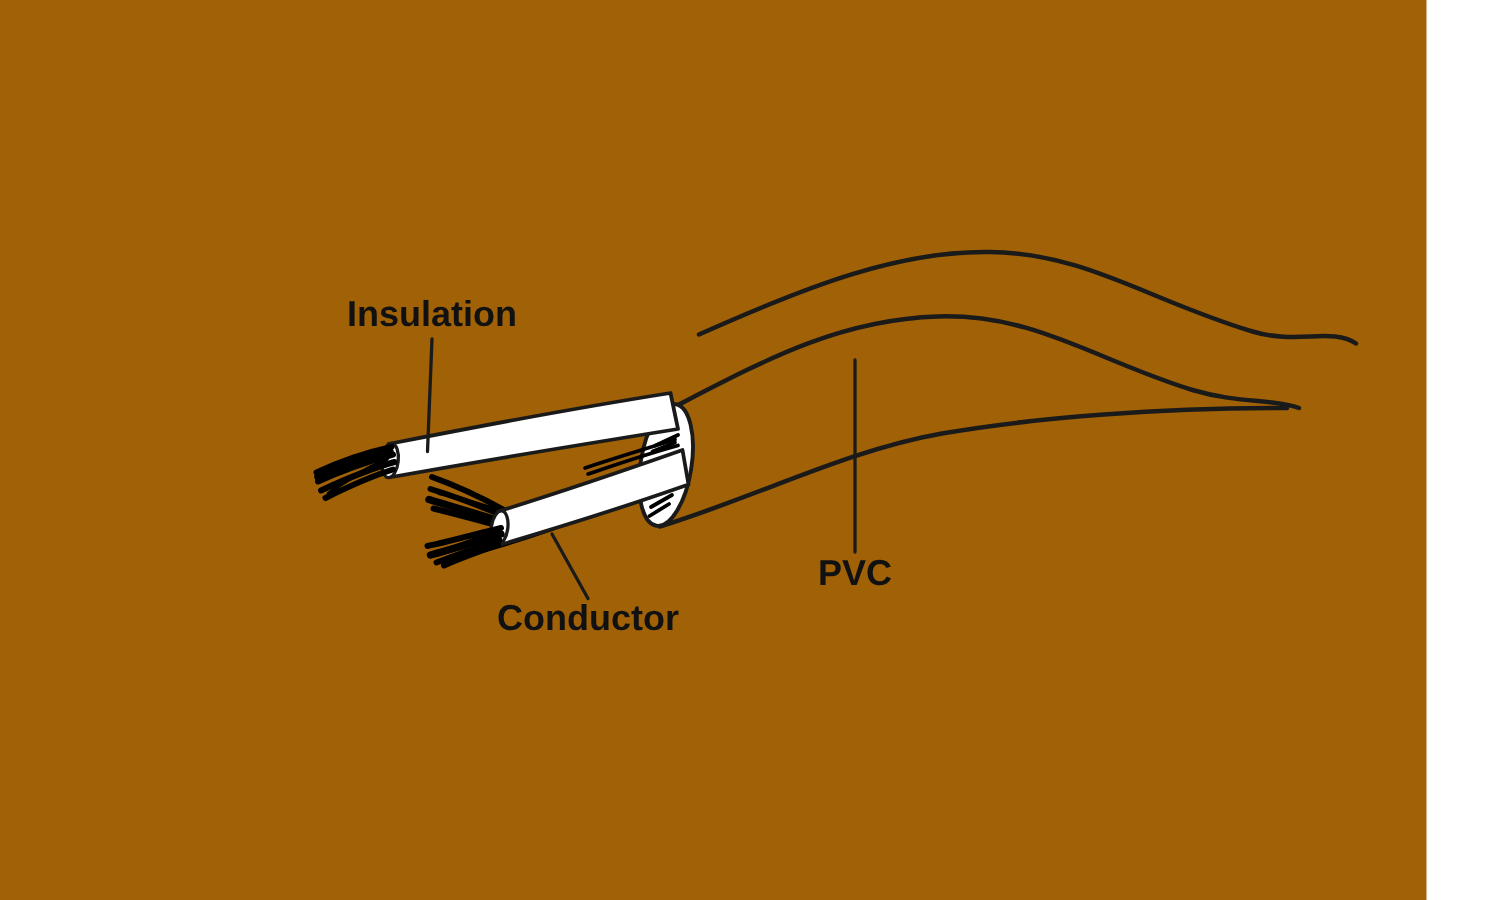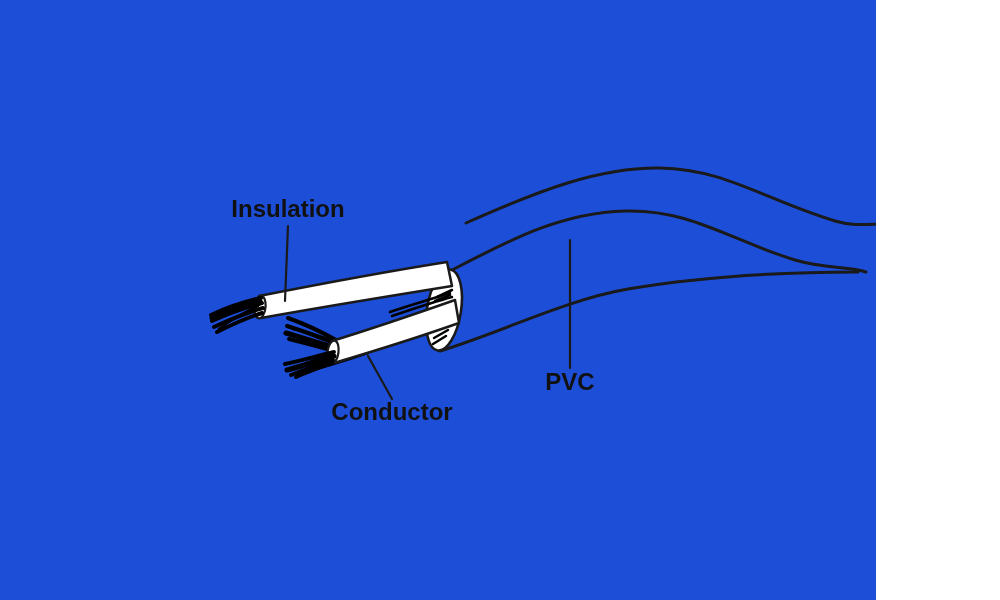--- a/index.html
+++ b/index.html
@@ -2,23 +2,23 @@
 <html><head>
 <meta charset="utf-8">
 <style>
   html, body {
     margin: 0;
     padding: 0;
     background: #ffffff;
   }
   .stage {
     position: relative;
-    width: 876px;
+    width: 951px;
     height: 600px;
-    background: #1d4ed8;
+    background: #a16207;
     overflow: hidden;
   }
   svg.diagram {
     display: block;
     width: 1000px;
     height: 600px;
   }
   .outline {
     fill: none;
     stroke: #1a1a1a;

